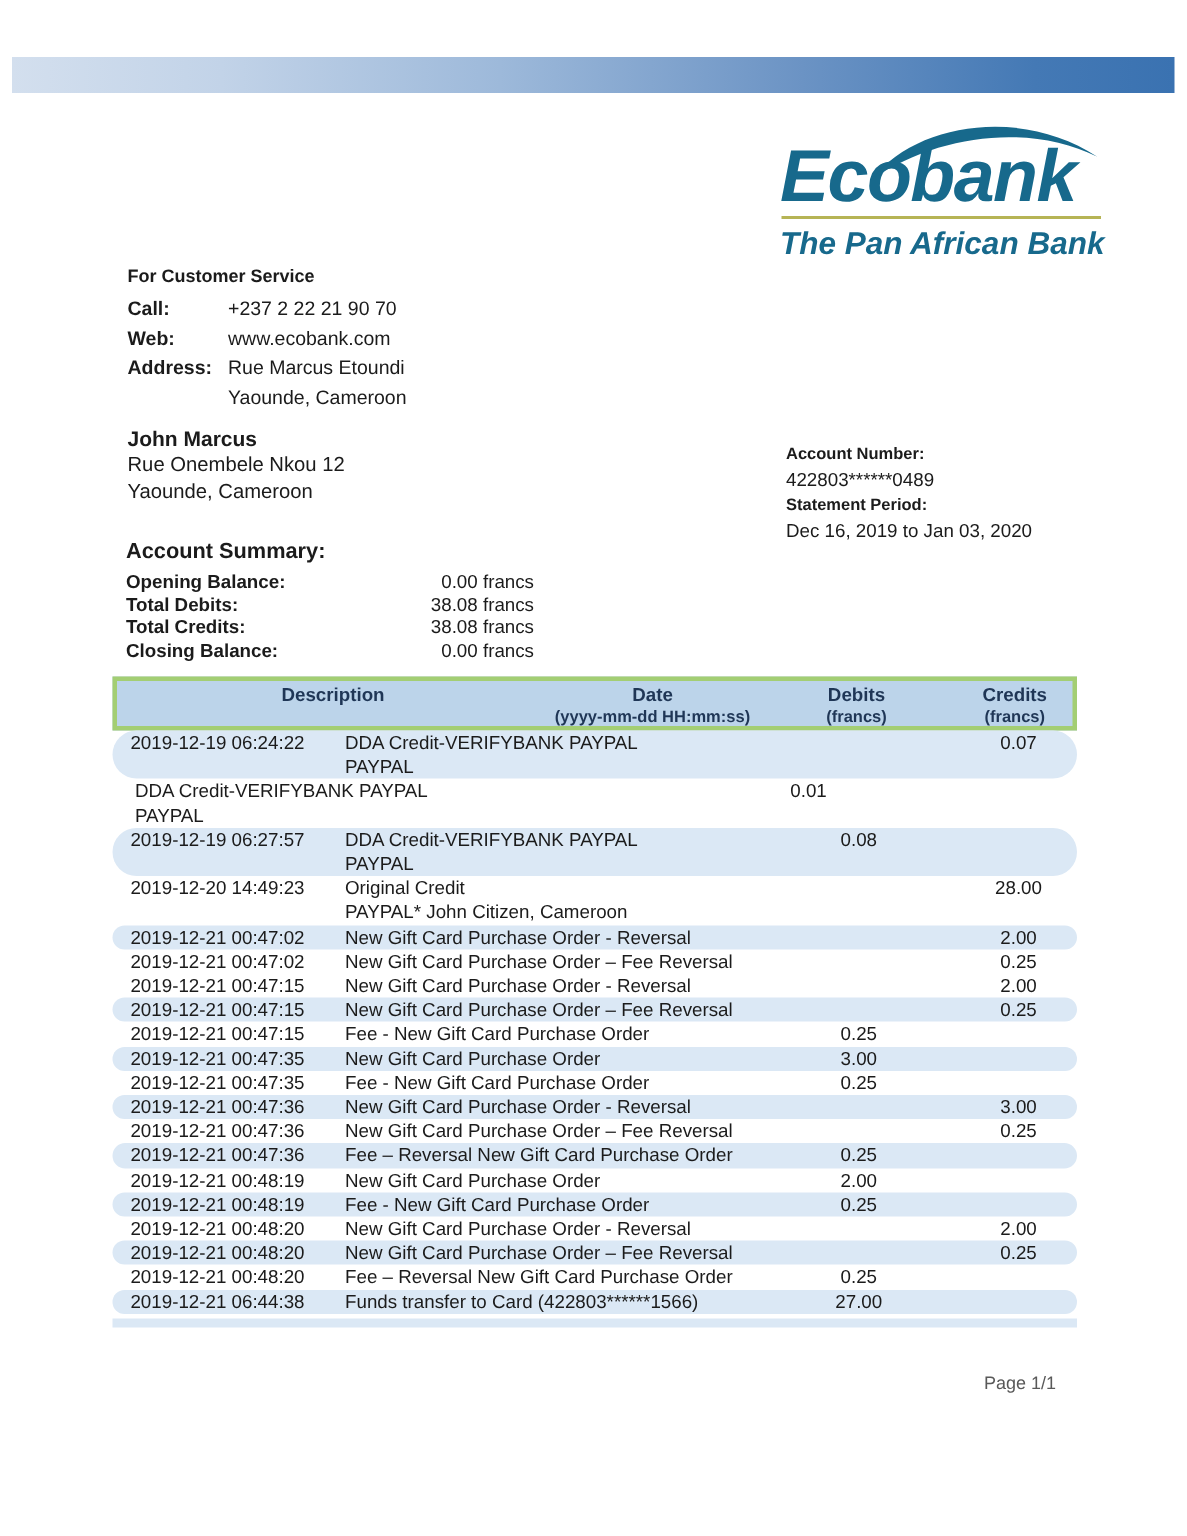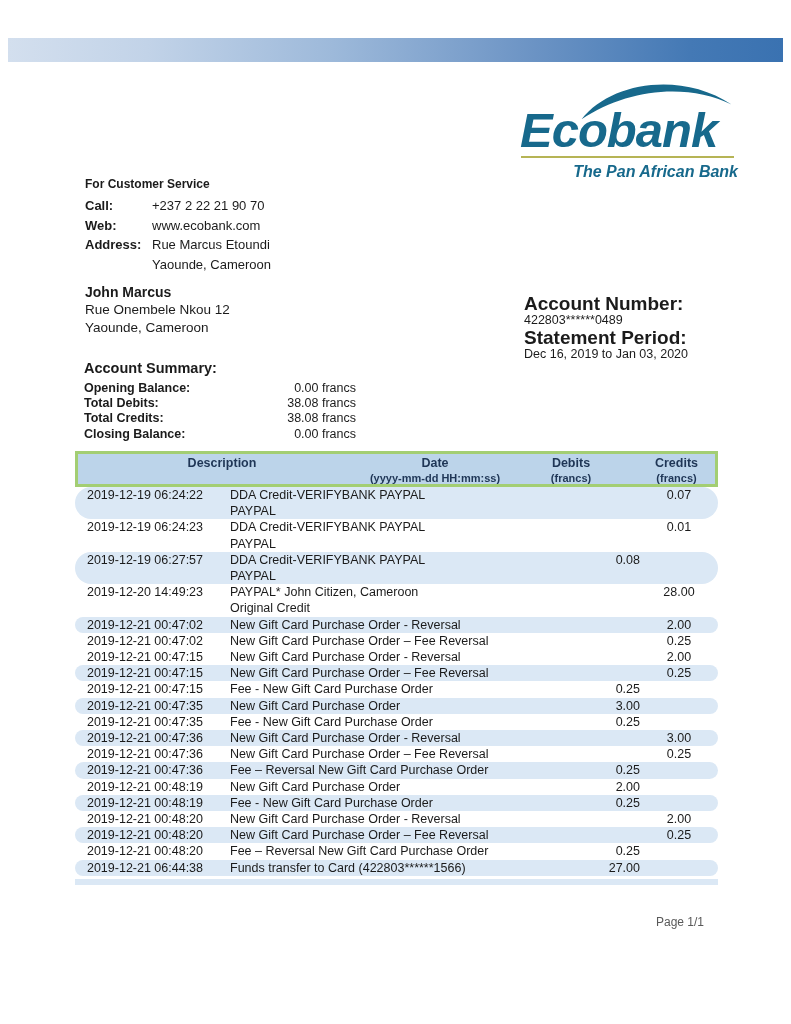--- a/index.html
+++ b/index.html
@@ -10,55 +10,55 @@
     --body-text:#1b1b1b; --footer-text:#595959;
   }
   html,body{margin:0;padding:0;background:#fff;}
   .page{position:relative;width:791px;height:1024px;background:#fff;overflow:hidden;
         font-family:"Liberation Sans",sans-serif;color:var(--body-text);}
   .topbar{position:absolute;left:8px;top:38px;width:775px;height:24px;
         background:linear-gradient(to right,var(--bar-left) 0%,#c2d3e8 18%,#9db9da 42%,#6b93c4 68%,#4479b5 88%,var(--bar-right) 100%);}
   
   .logo{position:absolute;left:520px;top:74px;width:218px;}
   .logo .swoosh{position:absolute;left:56px;top:2px;width:162px;height:46px;}
-  .logo .word{margin-top:32px;font-size:49px;line-height:48px;font-style:italic;font-weight:600;
+  .logo .word{margin-top:20px;font-size:49px;line-height:48px;font-style:italic;font-weight:600;
         letter-spacing:-1px;color:var(--brand-teal);}
   .logo .rule{width:213px;height:2px;background:var(--brand-olive);margin:2px 0 0 1px;}
-  .logo .tag{margin-top:5px;font-size:16px;font-style:italic;font-weight:600;color:var(--brand-teal);text-align:right;}
+  .logo .tag{margin-top:5px;font-size:21px;font-style:italic;font-weight:600;color:var(--brand-teal);}
   
   .cs{position:absolute;left:85px;top:176px;font-size:13px;}
   .cs .cs-title{font-weight:bold;font-size:12px;line-height:16px;margin-bottom:4px;}
   .cs-row{display:flex;line-height:19.5px;}
   .cs-label{width:67px;font-weight:bold;}
   
   .cust{position:absolute;left:85px;top:284px;font-size:13.5px;line-height:18px;}
   .cust .name{font-weight:bold;font-size:14px;line-height:17px;}
   .acct{position:absolute;left:524px;top:295px;line-height:17px;}
-  .acct .b{font-weight:bold;font-size:19px;}
+  .acct .b{font-weight:bold;font-size:11px;}
   .acct .v{font-size:12.5px;}
   
   .sum-title{position:absolute;left:84px;top:360px;font-weight:bold;font-size:14.5px;}
   .sum{position:absolute;left:84px;top:381px;width:272px;font-size:12.5px;}
   .sum-row{display:flex;line-height:15.2px;}
   .sum-row .lbl{flex:0 0 150px;font-weight:bold;}
   .sum-row .val{flex:1;text-align:right;}
   
   .tbl{position:absolute;left:75px;top:451px;width:643px;font-size:12.5px;}
   .thead{box-sizing:border-box;width:643px;height:36px;display:flex;
          background:var(--header-bg);border:3px solid var(--table-border);
          color:var(--header-text);font-weight:bold;text-align:center;}
   .thead .h{padding-top:2px;line-height:15px;}
   .h-date{width:138px;} .h-desc{width:288px;} .h-deb{width:134px;} .h-cred{width:77px;}
   .h .sub{font-size:11px;}
   .r{display:flex;line-height:16.2px;}
   .r.shaded{background:var(--row-shaded-bg);border-radius:16px;}
   .c{white-space:nowrap;}
   .c.date{width:140px;text-align:center;}
   .c.desc{width:290px;padding-left:15px;box-sizing:border-box;}
-  .c.deb{width:135px;text-align:right;}
+  .c.deb{width:135px;text-align:center;}
   .c.cred{width:78px;text-align:center;}
   .strip{margin-top:3px;height:6px;background:var(--row-shaded-bg);}
   
   .footer{position:absolute;left:656px;top:915px;font-size:12px;color:var(--footer-text);}
 </style>
 </head>
 <body>
 
 <div class="page">
 
@@ -147,42 +147,41 @@
         <div class="r shaded">
           <div class="c date">2019-12-19 06:24:22</div>
           <div class="c desc">
             <div>DDA Credit-VERIFYBANK PAYPAL</div>
             <div>PAYPAL</div>
           </div>
           <div class="c deb"></div>
           <div class="c cred">0.07</div>
         </div>
         <div class="r">
-          <div class="c date">2019-12-19 06:24:23</div>
           <div class="c desc">
             <div>DDA Credit-VERIFYBANK PAYPAL</div>
             <div>PAYPAL</div>
           </div>
           <div class="c deb"></div>
           <div class="c cred">0.01</div>
         </div>
         <div class="r shaded">
           <div class="c date">2019-12-19 06:27:57</div>
           <div class="c desc">
             <div>DDA Credit-VERIFYBANK PAYPAL</div>
             <div>PAYPAL</div>
           </div>
           <div class="c deb">0.08</div>
           <div class="c cred"></div>
         </div>
         <div class="r">
           <div class="c date">2019-12-20 14:49:23</div>
           <div class="c desc">
+            <div>Original Credit</div>
             <div>PAYPAL* John Citizen, Cameroon</div>
-            <div>Original Credit</div>
           </div>
           <div class="c deb"></div>
           <div class="c cred">28.00</div>
         </div>
         <div class="r shaded">
           <div class="c date">2019-12-21 00:47:02</div>
           <div class="c desc">
             <div>New Gift Card Purchase Order - Reversal</div>
           </div>
           <div class="c deb"></div>

